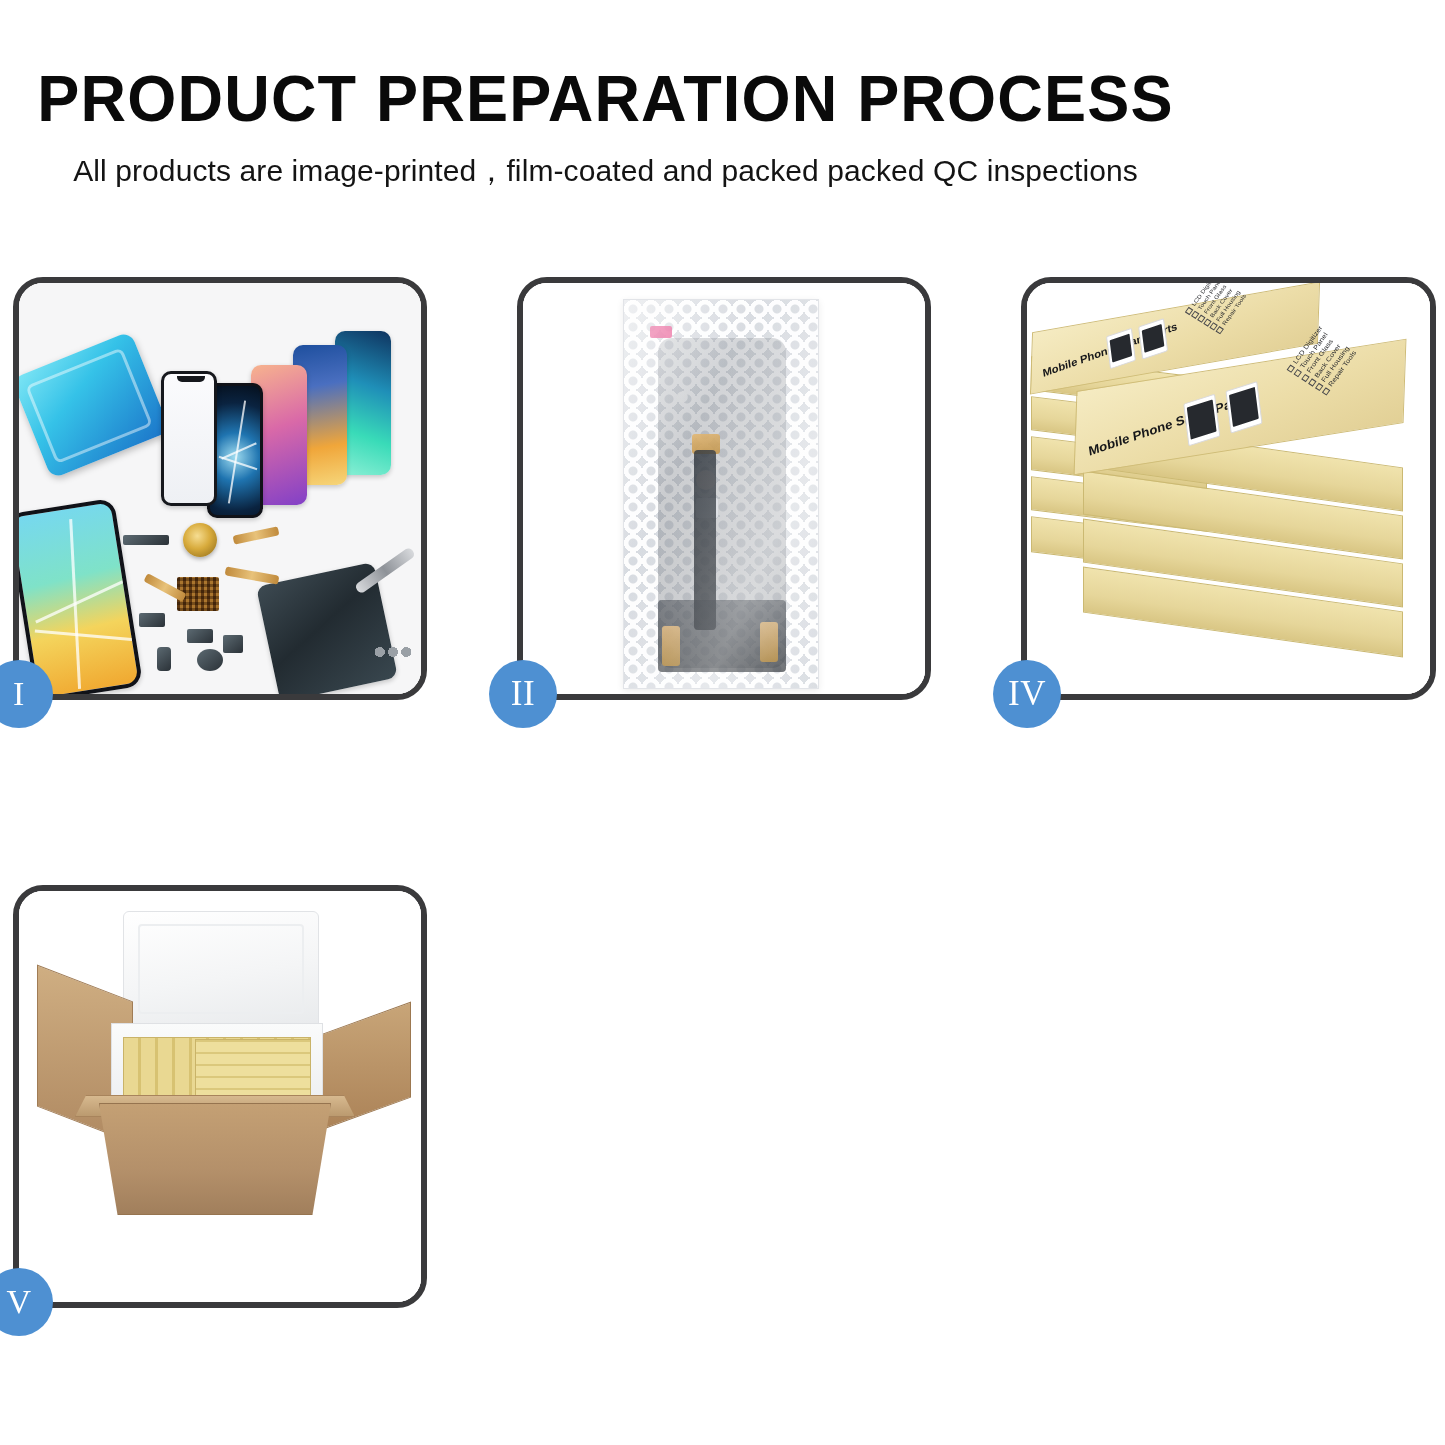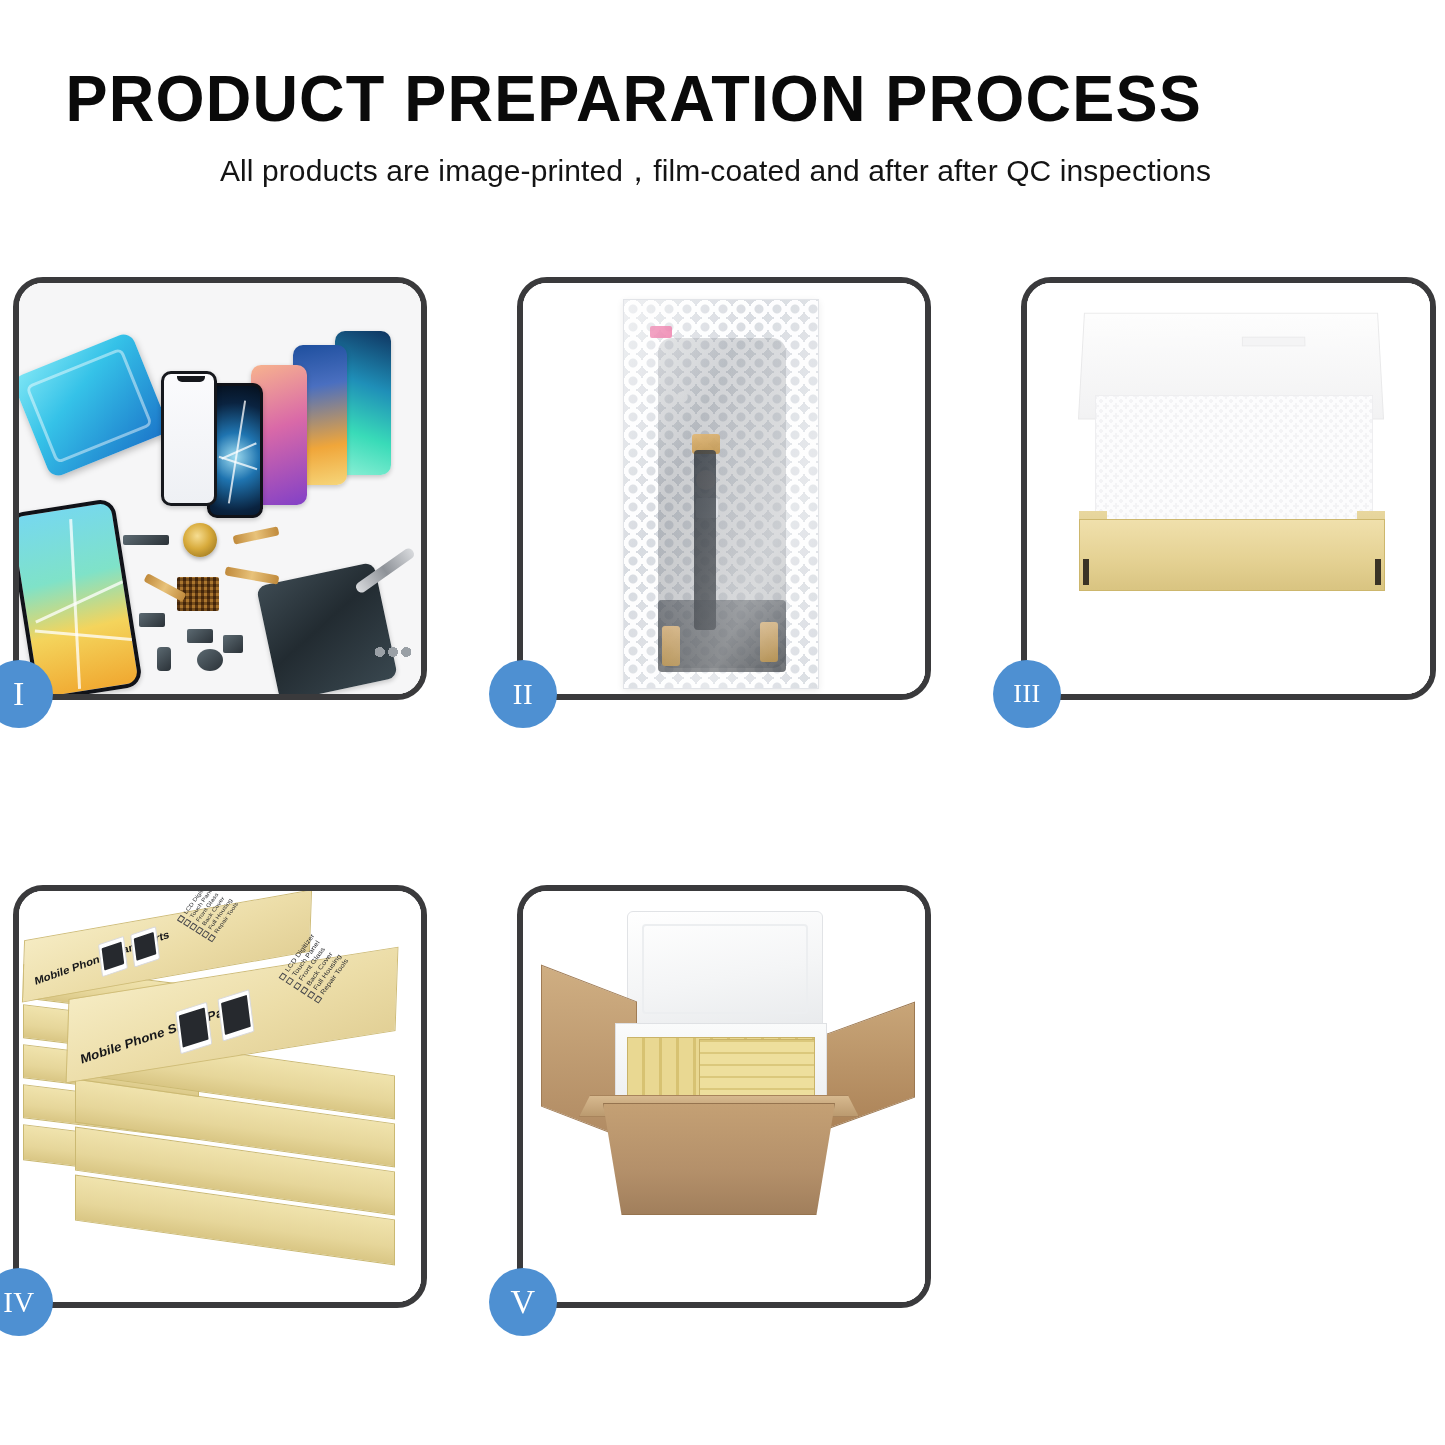--- a/index.html
+++ b/index.html
@@ -18,21 +18,21 @@
     height: 1445px;
     background: #ffffff;
   }
 
   
   .header {
     position: absolute;
     top: 66px;
     left: 0;
     width: 1211px;
-    text-align: right;
+    text-align: center;
   }
   .title {
     font-family: "Liberation Sans", sans-serif;
     font-size: 64px;
     font-weight: 700;
     letter-spacing: 1.2px;
     color: #0a0a0a;
     line-height: 1.05;
     white-space: nowrap;
     transform: scaleX(0.985);
@@ -86,21 +86,21 @@
     border-radius: 50%;
     background: #4e90d2;
     color: #ffffff;
     font-family: "Liberation Serif", serif;
     font-size: 34px;
     line-height: 68px;
     text-align: center;
     letter-spacing: 0.5px;
     z-index: 6;
   }
-  .badge.wide { font-size: 29px; }
+  .badge.wide { font-size: 35px; }
   .badge.xwide { font-size: 26px; }
 
   
   .scene-parts { position: absolute; inset: 0; background: #f6f6f7; }
   .ph {
     position: absolute;
     border-radius: 9px;
     box-shadow: 0 2px 5px rgba(0,0,0,.2);
   }
   .ph-adh {
@@ -434,21 +434,21 @@
     background: rgba(163,129,90,.65);
   }
 </style>
 </head>
 <body>
 
 <div class="page">
 
   <div class="header">
     <div class="title">PRODUCT PREPARATION PROCESS</div>
-    <div class="subtitle">All products are image-printed，film-coated and after after QC inspections</div>
+    <div class="subtitle">All products are image-printed，film-coated and packed packed QC inspections</div>
   </div>
 
   <div class="grid">
 
     <div class="panel">
       <div class="panel-clip">
         <div class="scene-parts">
           <div class="ph ph-adh"></div>
           <div class="ph ph-honor"></div>
           <div class="ph ph-huawei"></div>
@@ -496,37 +496,20 @@
             <div class="bb-tab" style="left:38px;top:326px;"></div>
             <div class="bb-tab" style="left:136px;top:322px;"></div>
             <div class="bb-label"></div>
             <div class="bb-gloss"></div>
           </div>
         </div>
       </div>
       <div class="badge wide">II</div>
     </div>
 
-    <div class="panel">
-      <div class="panel-clip">
-        <div class="scene-openbox">
-          <div class="ob-lid">
-            <div class="ob-lid-tab"></div>
-          </div>
-          <div class="ob-foam"></div>
-          <div class="ob-left-wall"></div>
-          <div class="ob-right-wall"></div>
-          <div class="ob-bubble"></div>
-          <div class="ob-front"></div>
-          <div class="ob-inner-dark"></div>
-          <div class="ob-inner-dark r"></div>
-        </div>
-      </div>
-      <div class="badge xwide">III</div>
-    </div>
 
     <div class="panel">
       <div class="panel-clip">
         <div class="scene-stack">
 
           <div class="stack-box" style="left:4px;top:84px;width:176px;height:34px;transform:skewY(7deg);"></div>
           <div class="stack-box" style="left:4px;top:124px;width:176px;height:34px;transform:skewY(7deg);"></div>
           <div class="stack-box" style="left:4px;top:164px;width:176px;height:34px;transform:skewY(7deg);"></div>
           <div class="stack-box" style="left:4px;top:204px;width:176px;height:34px;transform:skewY(7deg);"></div>
           <div class="stack-box" style="left:4px;top:244px;width:176px;height:36px;transform:skewY(7deg);"></div>

